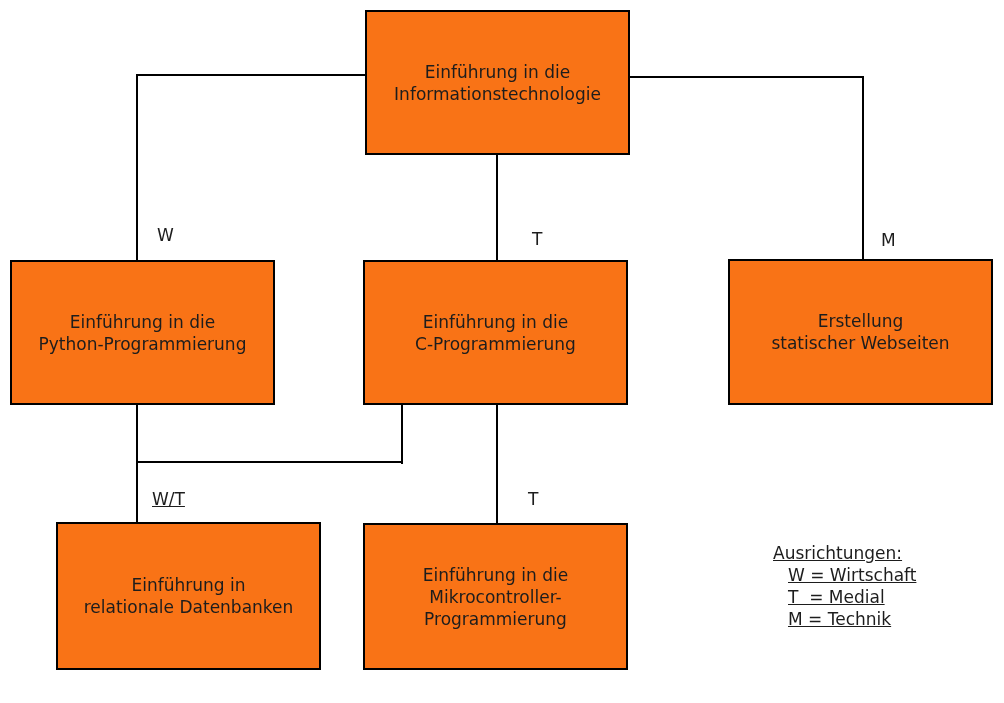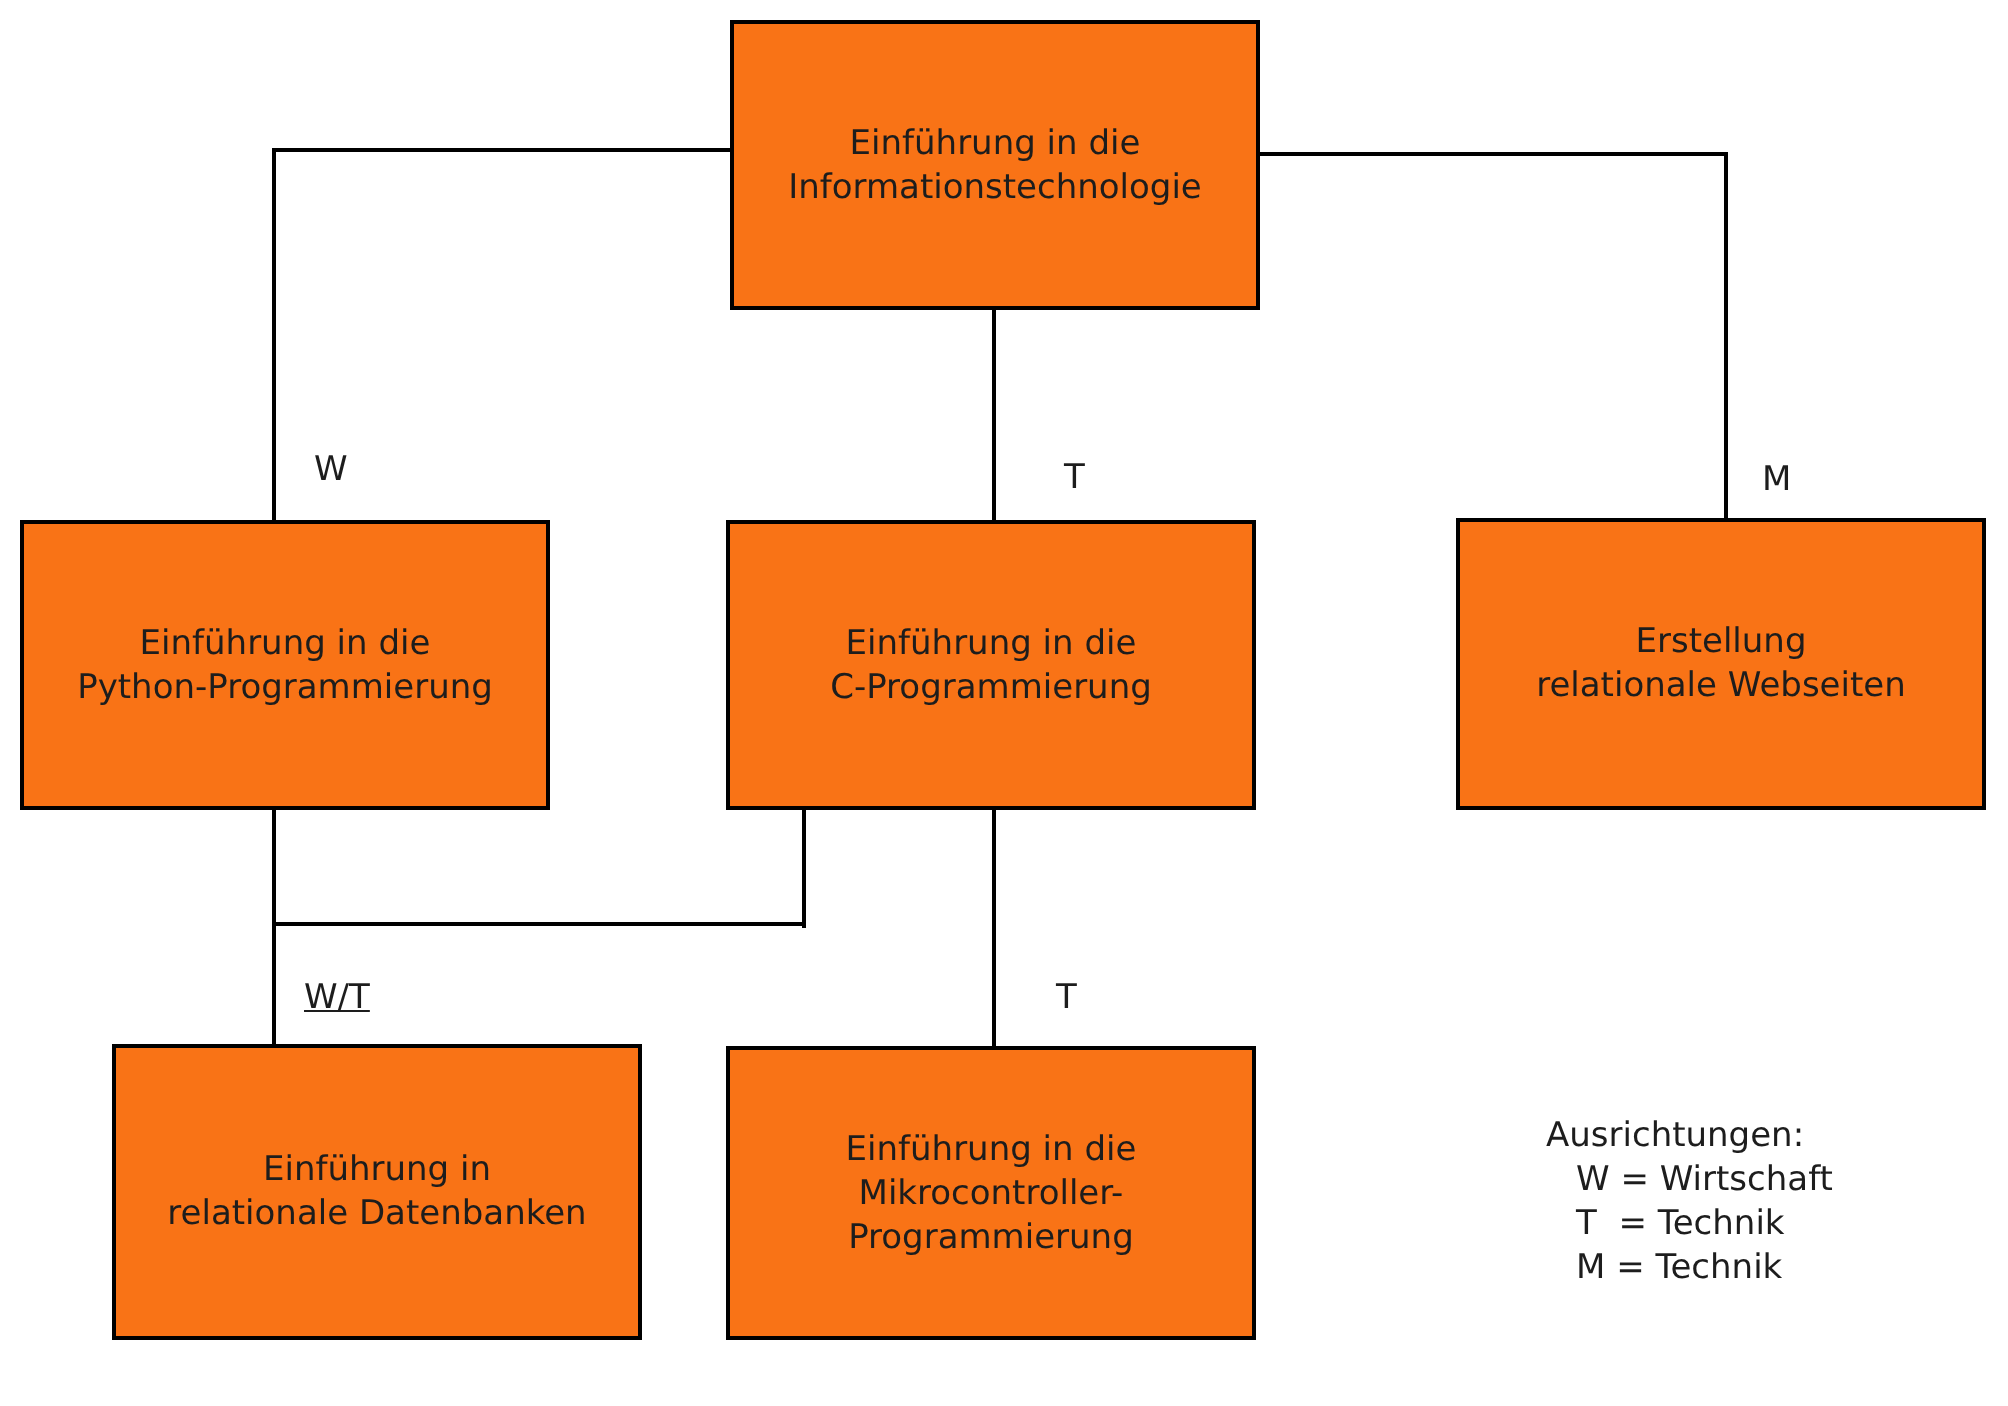--- a/index.html
+++ b/index.html
@@ -52,23 +52,24 @@
   
   .lbl-w      { left: 157px; top: 225px; }
   .lbl-t-top  { left: 532px; top: 229px; }
   .lbl-m      { left: 881px; top: 230px; }
   .lbl-wt     { left: 152px; top: 489px; text-decoration: underline; }
   .lbl-t-bot  { left: 528px; top: 489px; }
   
   .legend {
     position: absolute;
     left: 773px;
-    top: 557px;
+    top: 542px;
     font-size: 17px;
     line-height: 22px;
+    text-decoration: underline;
   }
   .legend-title { white-space: pre; }
   .legend-entry { white-space: pre; margin-left: 15px; }
 </style>
 </head>
 <body>
 
 <div class="canvas">
 
   <div class="line line-w-h"></div>
@@ -97,34 +98,34 @@
 Python-Programmierung</span>
   </div>
 
   <div class="node node-c">
     <span class="label">Einführung in die
 C-Programmierung</span>
   </div>
 
   <div class="node node-web">
     <span class="label">Erstellung
-relationale Webseiten</span>
+statischer Webseiten</span>
   </div>
 
   <div class="node node-db">
     <span class="label">Einführung in
 relationale Datenbanken</span>
   </div>
 
   <div class="node node-micro">
     <span class="label">Einführung in die
 Mikrocontroller-
 Programmierung</span>
   </div>
 
   <div class="legend">
     <div class="legend-title">Ausrichtungen:</div>
     <div class="legend-entry">W = Wirtschaft</div>
-    <div class="legend-entry">T  = Technik</div>
+    <div class="legend-entry">T  = Medial</div>
     <div class="legend-entry">M = Technik</div>
   </div>
 
 </div>
 
 </body></html>

